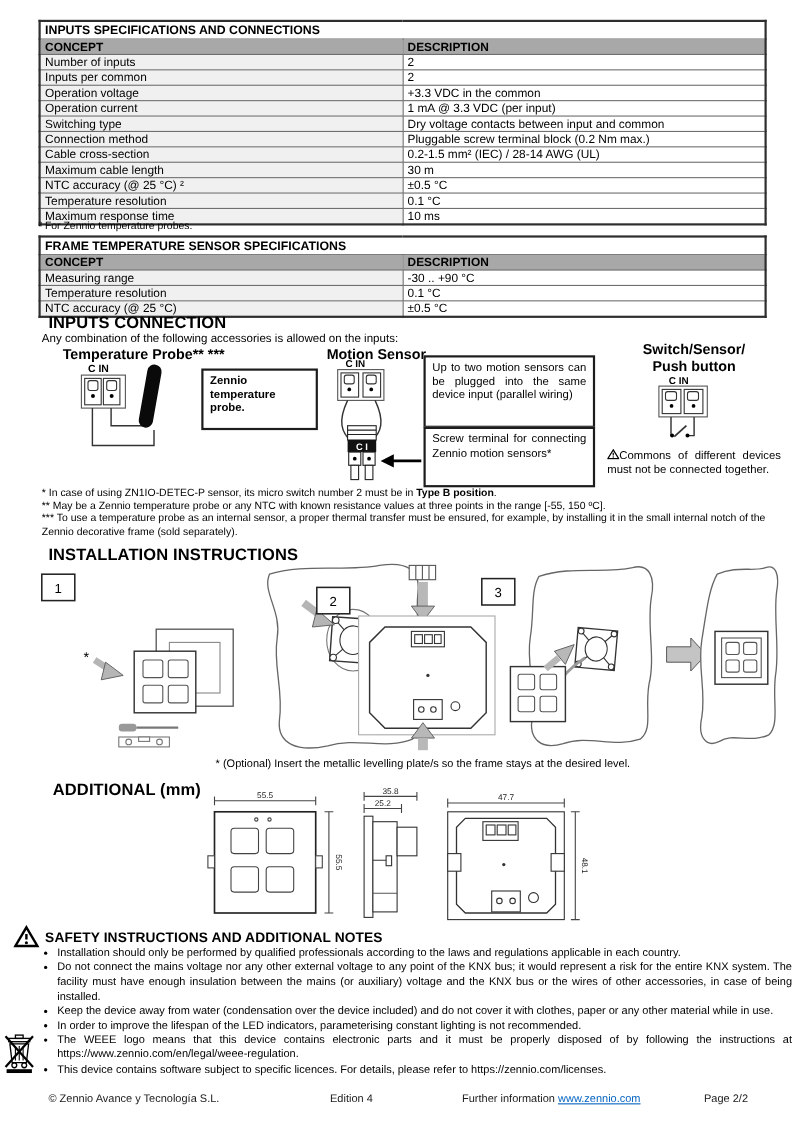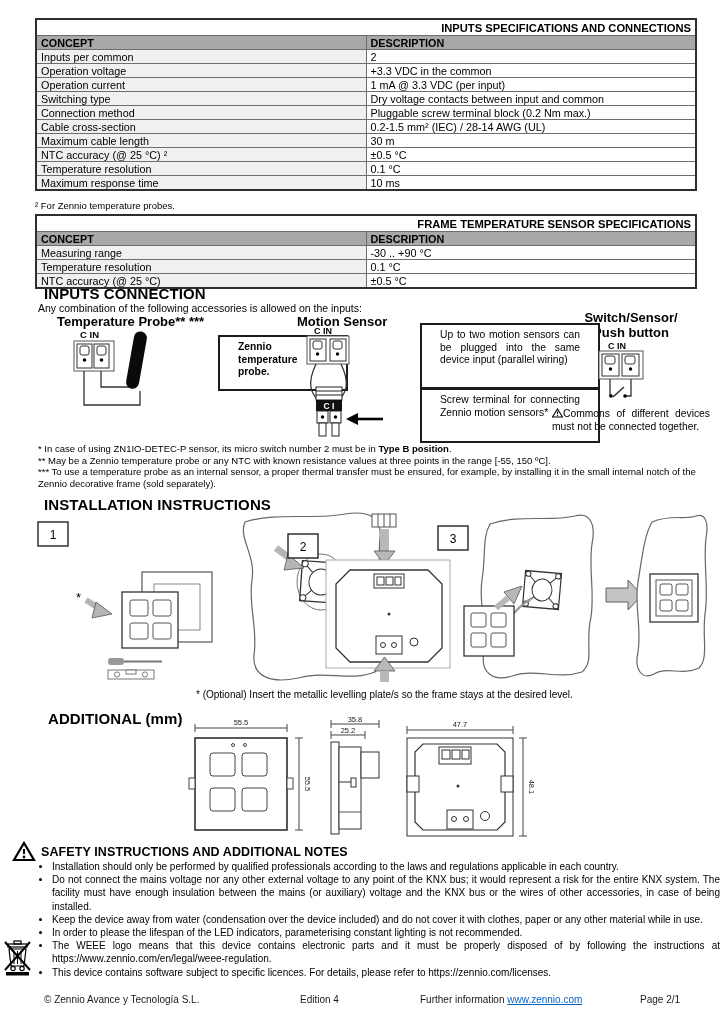--- a/index.html
+++ b/index.html
@@ -1,28 +1,28 @@
 <!DOCTYPE html>
 <html><head>
 <meta charset="utf-8">
 <style>
   html,body{margin:0;padding:0;background:#fff;}
   body{width:724px;height:1024px;position:relative;font-family:"Liberation Sans",sans-serif;color:#000;overflow:hidden;}
   .abs{position:absolute;}
   
   table.spec{border-collapse:collapse;table-layout:fixed;width:662px;border:2px solid #2e2e2e;}
   table.spec th,table.spec td{border:1px solid #6e6e6e;font-size:10.8px;padding:0 4px;height:13px;overflow:hidden;white-space:nowrap;vertical-align:middle;}
-  tr.title-row th{background:#fff;font-weight:bold;text-align:right;font-size:11.2px;height:15px;}
+  tr.title-row th{background:#fff;font-weight:bold;text-align:left;font-size:11.2px;height:15px;}
   tr.head-row th{background:#a8a8a8;text-align:left;font-weight:bold;}
   td.concept{width:294px;background:#f0f0f0;}
   td.desc{background:#fff;}
   .fineprint{font-size:9.5px;line-height:11.5px;}
   .h-section{font-weight:bold;font-size:15px;letter-spacing:.1px;}
   .diagram-title{font-weight:bold;font-size:13px;}
-  .callout{position:absolute;border:2px solid #1c1c1c;background:#fff;font-size:10.3px;line-height:12.5px;padding:4px 18px;text-align:justify;margin-left:35px;}
+  .callout{position:absolute;border:2px solid #1c1c1c;background:#fff;font-size:10.3px;line-height:12.5px;padding:4px 6px;text-align:justify;}
   .callout.bold{font-weight:bold;}
   .bullets{margin:0;padding-left:15px;width:668px;font-size:10px;line-height:13.2px;text-align:justify;}
   .bullets li{margin:0;padding:0;}
   .footer-text{font-size:10px;color:#1a1a1a;}
   a.link{color:#0563c1;text-decoration:underline;cursor:pointer;}
   svg text{font-family:"Liberation Sans",sans-serif;}
   .warn-note{font-size:10.3px;line-height:12.5px;text-align:justify;}
 </style>
 </head>
 <body>
@@ -30,20 +30,24 @@
 <div class="abs" style="left:35px;top:18px;">
   <table class="spec">
     <tbody>
         <tr class="title-row">
       <th colspan="2">INPUTS SPECIFICATIONS AND CONNECTIONS</th>
     </tr>
     <tr class="head-row">
       <th style="width:294px;">CONCEPT</th>
       <th>DESCRIPTION</th>
     </tr>
+    <tr>
+          <td class="concept">Number of inputs</td>
+          <td class="desc">2</td>
+        </tr>
     <tr>
           <td class="concept">Inputs per common</td>
           <td class="desc">2</td>
         </tr>
     <tr>
           <td class="concept">Operation voltage</td>
           <td class="desc">+3.3 VDC in the common</td>
         </tr>
     <tr>
           <td class="concept">Operation current</td>
@@ -379,21 +383,21 @@
   <line x1="12" y1="8" x2="12" y2="13" stroke="#000" stroke-width="2.2"></line>
   <circle cx="12" cy="16" r="1.4" fill="#000"></circle>
 </svg>
 <div class="abs h-section" style="left:41px;top:845px;font-size:12.5px;">SAFETY INSTRUCTIONS AND ADDITIONAL NOTES</div>
 
 <div class="abs" style="left:37px;top:860px;">
   <ul class="bullets">
     <li>Installation should only be performed by qualified professionals according to the laws and regulations applicable in each country.</li>
     <li>Do not connect the mains voltage nor any other external voltage to any point of the KNX bus; it would represent a risk for the entire KNX system. The facility must have enough insulation between the mains (or auxiliary) voltage and the KNX bus or the wires of other accessories, in case of being installed.</li>
     <li>Keep the device away from water (condensation over the device included) and do not cover it with clothes, paper or any other material while in use.</li>
-    <li>In order to please the lifespan of the LED indicators, parameterising constant lighting is not recommended.</li>
+    <li>In order to improve the lifespan of the LED indicators, parameterising constant lighting is not recommended.</li>
     <li>The WEEE logo means that this device contains electronic parts and it must be properly disposed of by following the instructions at https://www.zennio.com/en/legal/weee-regulation.</li>
     <li>This device contains software subject to specific licences. For details, please refer to https://zennio.com/licenses.</li>
   </ul>
 </div>
 
 <svg class="abs" style="left:4px;top:940px;" width="27" height="36" viewBox="0 0 27 36">
   <rect x="10" y="1" width="7" height="3" fill="none" stroke="#000" stroke-width="1.2"></rect>
   <rect x="4" y="4" width="19" height="3" fill="none" stroke="#000" stroke-width="1.2"></rect>
   <polygon points="5,9 22,9 20,26 7,26" fill="none" stroke="#000" stroke-width="1.2"></polygon>
   <line x1="10" y1="11" x2="10" y2="24" stroke="#000"></line>
@@ -404,13 +408,13 @@
   <line x1="1" y1="2" x2="26" y2="30" stroke="#000" stroke-width="2"></line>
   <line x1="26" y1="2" x2="1" y2="30" stroke="#000" stroke-width="2"></line>
   <rect x="2" y="32" width="23" height="3.5" fill="#000"></rect>
 </svg>
 
 <div class="abs footer-text" style="left:44px;top:994px;">© Zennio Avance y Tecnología S.L.</div>
 <div class="abs footer-text" style="left:300px;top:994px;">Edition 4</div>
 <div class="abs footer-text" style="left:420px;top:994px;">
   <span>Further information </span><a class="link">www.zennio.com</a>
 </div>
-<div class="abs footer-text" style="left:640px;top:994px;">Page 2/1</div>
+<div class="abs footer-text" style="left:640px;top:994px;">Page 2/2</div>
 
 </body></html>

